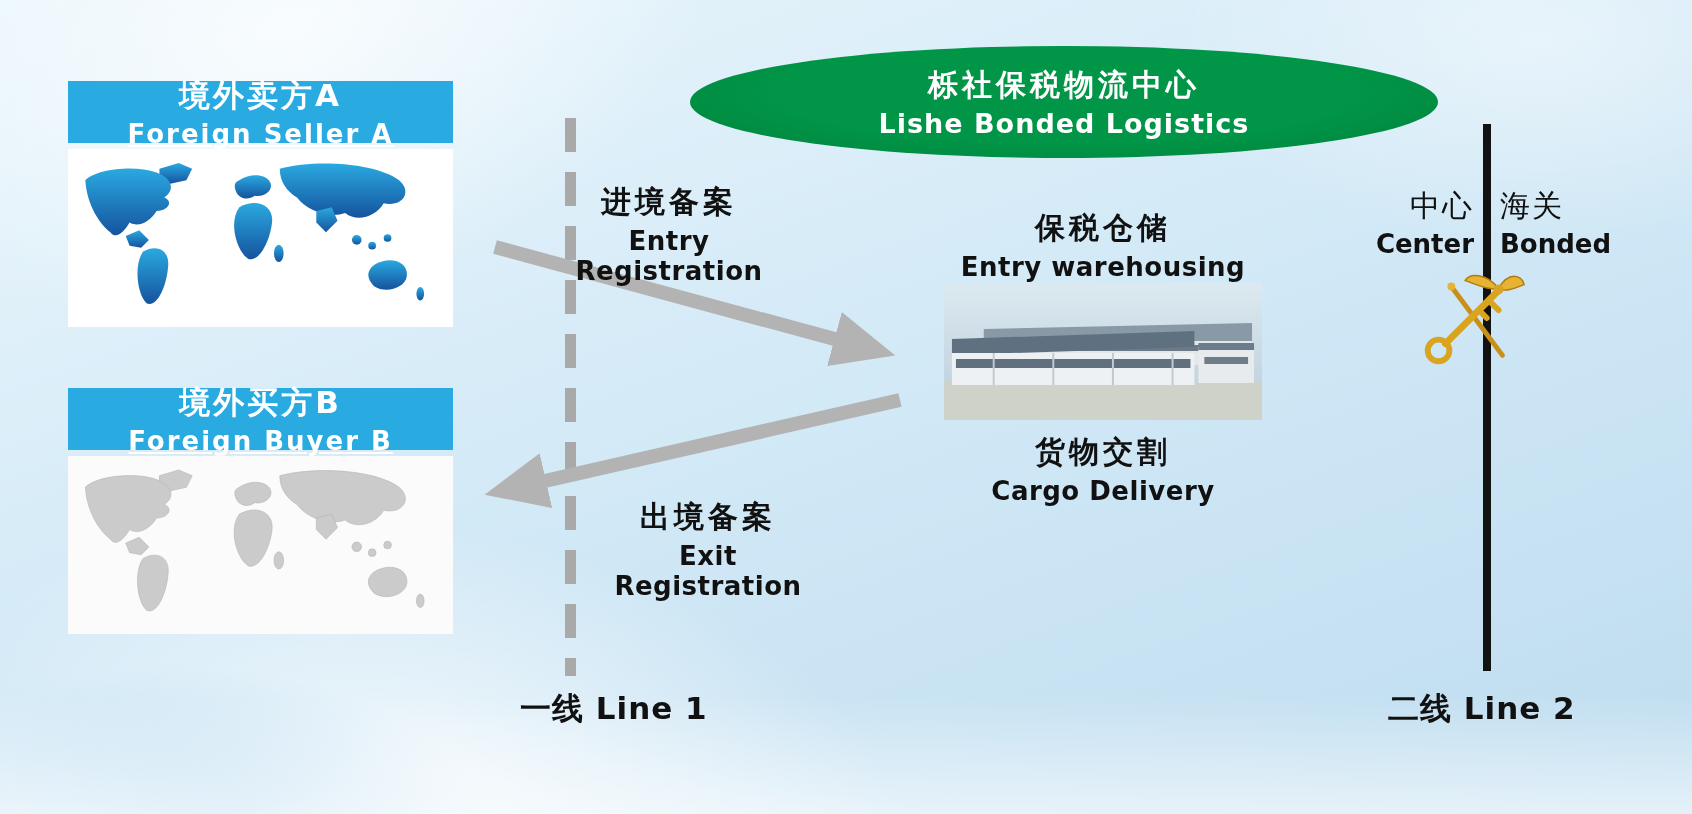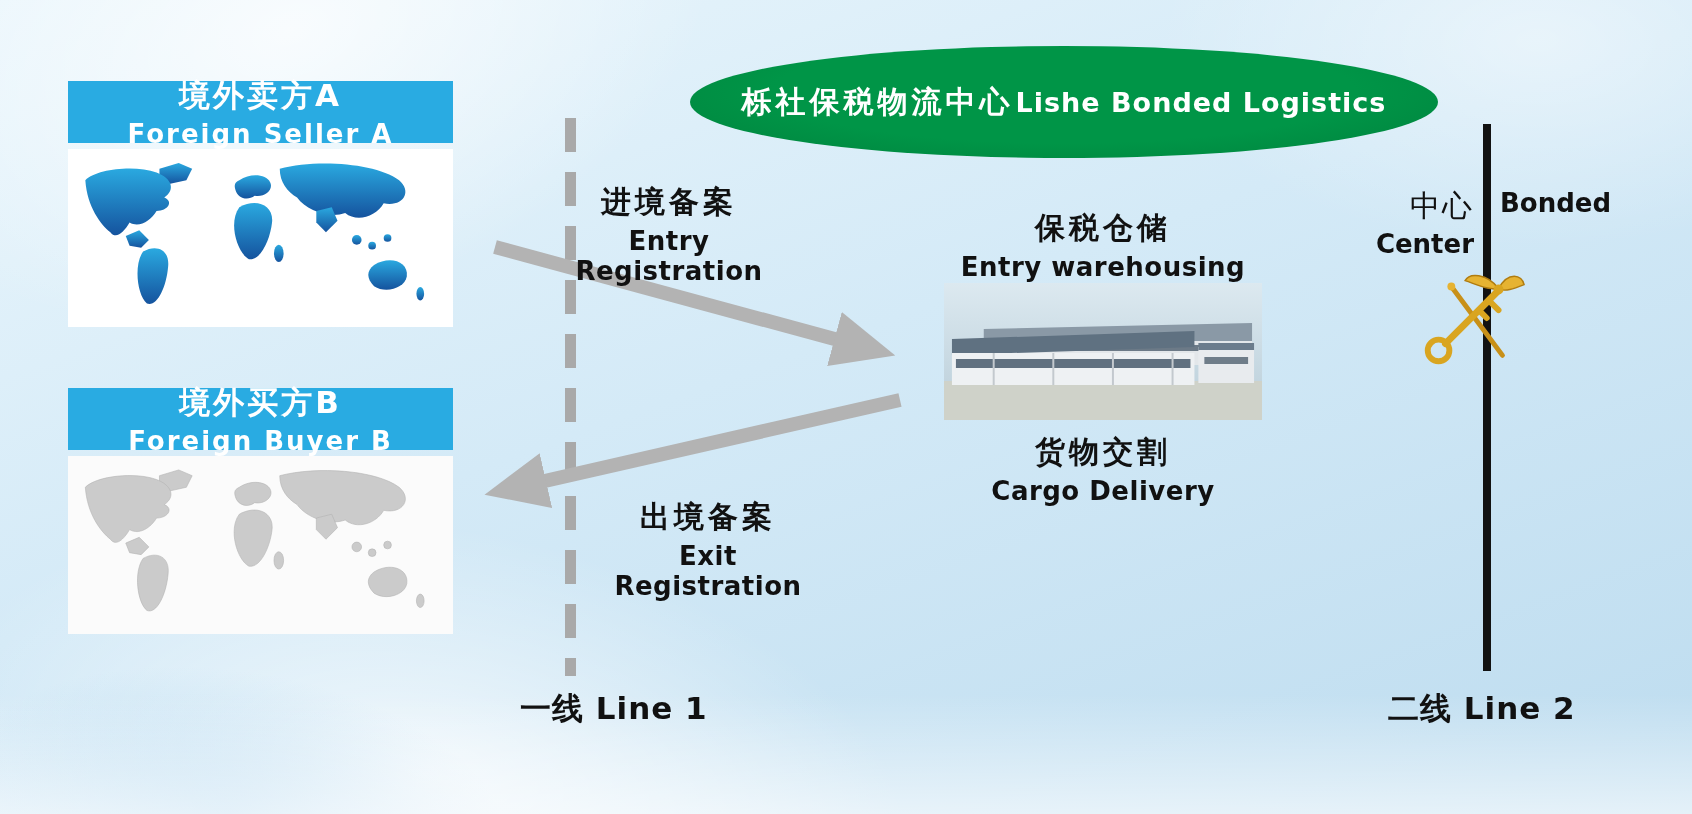--- a/index.html
+++ b/index.html
@@ -16,28 +16,28 @@
       background:radial-gradient(closest-side,rgba(255,255,255,.45),rgba(255,255,255,0) 80%);}
   .s4{bottom:-180px;left:-120px;width:700px;height:360px;transform:rotate(8deg);
       background:radial-gradient(closest-side,rgba(130,190,230,.35),rgba(130,190,230,0) 80%);}
   .band-bottom{position:absolute;left:0;right:0;bottom:0;height:120px;pointer-events:none;
       background:linear-gradient(180deg,rgba(255,255,255,0),rgba(255,255,255,.6));}
 
   .party-box{position:absolute;width:385px;}
   .party-header{height:62px;background:var(--header-blue,#29abe2);color:#fff;text-align:center;
       display:flex;flex-direction:column;justify-content:center;gap:2px;}
   .party-header .zh{font-size:31px;font-weight:bold;letter-spacing:3px;}
-  .party-header .en{font-size:26px;font-weight:bold;letter-spacing:2px;}
+  .party-header .en{font-size:26px;font-weight:bold;letter-spacing:2px;text-decoration:underline;}
   .party-map{margin-top:6px;height:178px;background:#fff;display:flex;align-items:center;justify-content:center;overflow:hidden;}
   .party-map.gray{background:#fbfbfb;}
   .party-map svg{width:100%;height:100%;}
 
   .green-ellipse{position:absolute;left:690px;top:46px;width:748px;height:112px;border-radius:50%;
       background:radial-gradient(ellipse at 50% 40%,var(--ellipse-green,#009547) 55%,#00813c 100%);
-      color:#fff;display:flex;flex-direction:row;align-items:center;justify-content:center;gap:2px;}
+      color:#fff;display:flex;flex-direction:column;align-items:center;justify-content:center;gap:2px;}
   .green-ellipse .zh{font-size:30px;font-weight:bold;letter-spacing:4px;}
   .green-ellipse .en{font-size:27px;font-weight:bold;letter-spacing:1px;}
 
   .flow-label{position:absolute;text-align:center;color:var(--text-black,#111);}
   .flow-label .zh{font-size:30px;font-weight:bold;letter-spacing:4px;}
   .flow-label .en{font-size:26px;font-weight:bold;letter-spacing:.5px;margin-top:3px;}
 
   .dashed-line{position:absolute;left:565px;top:118px;width:11px;height:558px;
       background:repeating-linear-gradient(180deg,var(--dash-gray,#a9a9a9) 0 34px,rgba(0,0,0,0) 34px 54px);}
   .solid-line{position:absolute;left:1483px;top:124px;width:8px;height:547px;background:var(--line-black,#121212);}
@@ -188,20 +188,21 @@
   <div class="flow-label" style="left:924px;top:432px;width:358px;">
     <div class="zh">货物交割</div>
     <div class="en">Cargo Delivery</div>
   </div>
 
   <div class="boundary-label boundary-left">
     <div class="zh">中心</div>
     <div class="en">Center</div>
   </div>
   <div class="boundary-label boundary-right">
+    <div class="zh">海关</div>
     <div class="en">Bonded</div>
   </div>
 
   <div class="emblem">
     <svg viewBox="0 0 120 110">
 
       <line x1="92" y1="92" x2="40" y2="22" stroke="#c89018" stroke-width="5" stroke-linecap="round"></line>
       <circle cx="40" cy="22" r="4" fill="#e6b332"></circle>
 
       <line x1="34" y1="80" x2="88" y2="26" stroke="#d9a520" stroke-width="7" stroke-linecap="round"></line>

